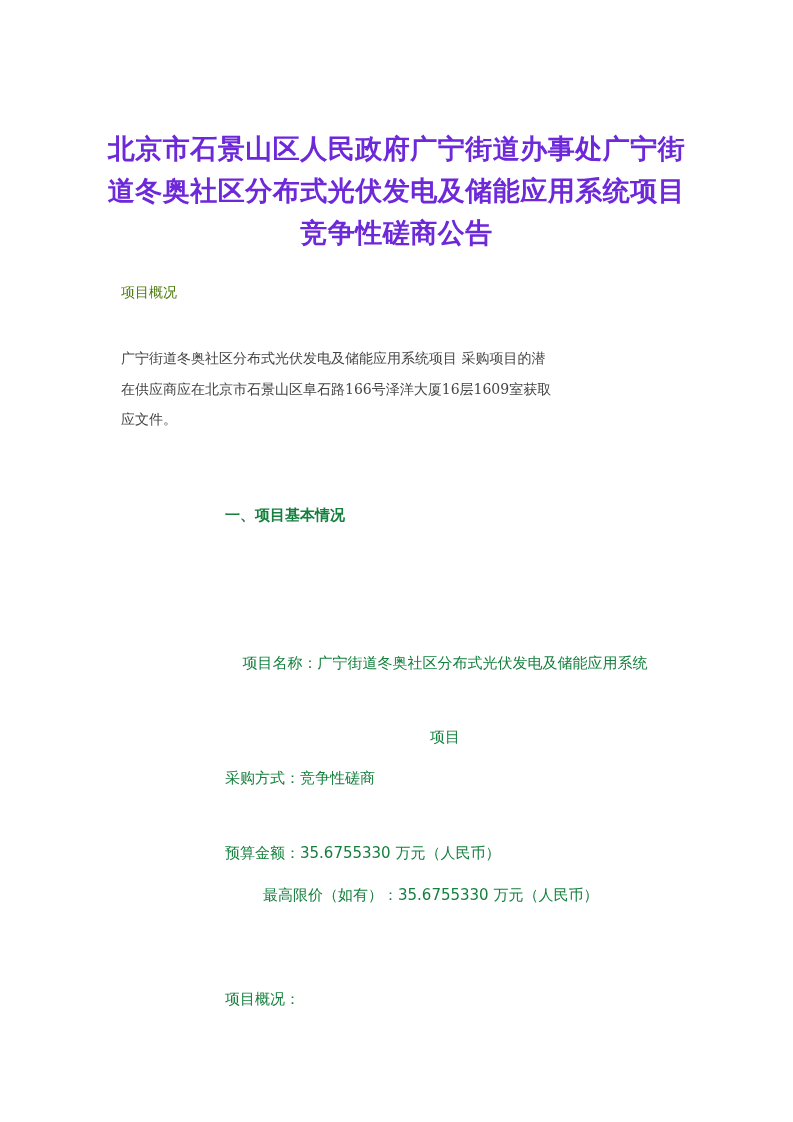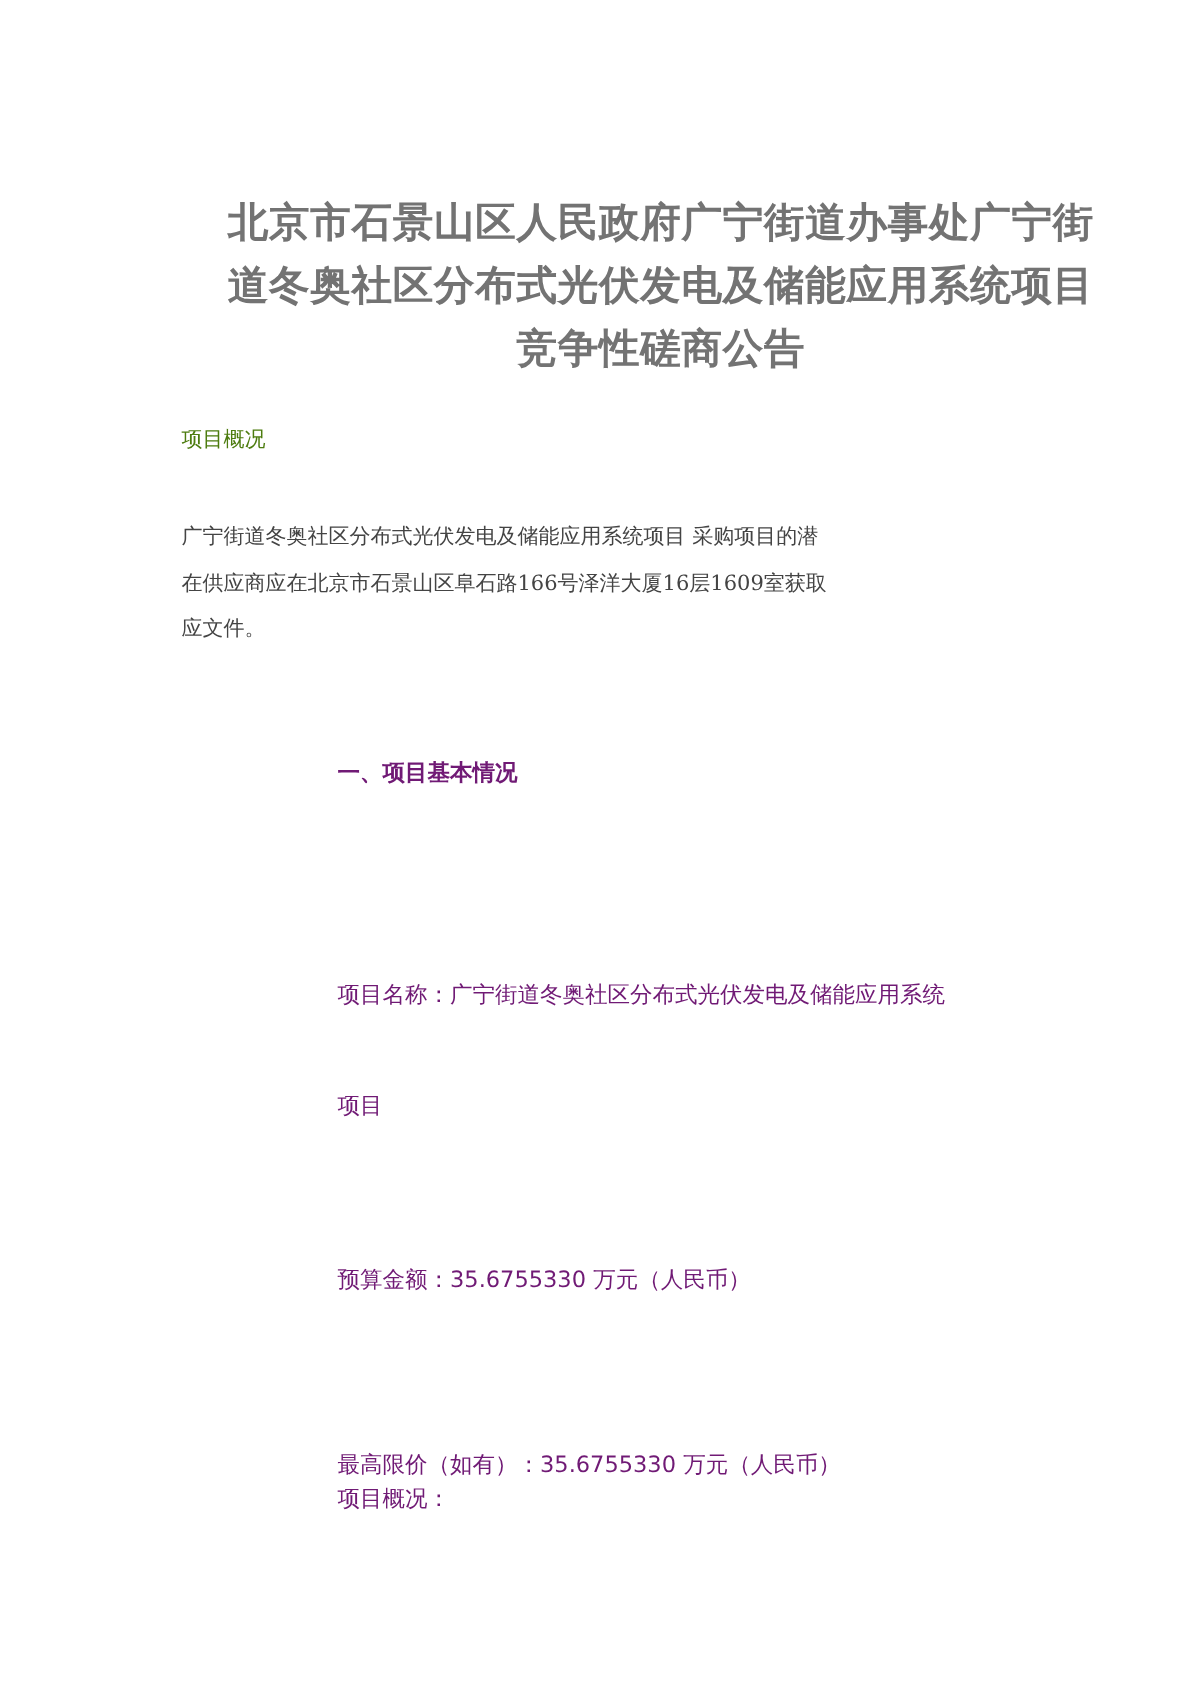--- a/index.html
+++ b/index.html
@@ -2,46 +2,45 @@
 <html><head>
 <meta charset="utf-8">
 <style>
   html, body { margin: 0; padding: 0; background: #ffffff; }
   body { width: 793px; height: 1122px; position: relative; overflow: hidden; color: #333333; }
   .page { position: absolute; left: 0; top: 0; width: 793px; height: 1122px; }
   .title {
     position: absolute; left: 100px; top: 128px; width: 593px;
     text-align: center;
     font-family: "DejaVu Serif", "Liberation Serif", serif;
-    font-size: 27px; line-height: 42px; color: #737373; font-weight: bold;
+    font-size: 27px; line-height: 42px; color: #6d28d9; font-weight: bold;
     letter-spacing: 0.5px;
-    margin-left: 44px;
   }
   .overview-label {
     position: absolute; left: 121px; top: 284px;
     font-family: Liberation Serif, serif;
     font-size: 14px; color: #4d7c0f;
   }
   .intro {
     position: absolute; left: 121px; top: 343px; width: 500px;
     font-family: "DejaVu Serif", "Liberation Serif", serif;
     font-size: 14px; line-height: 30.6px; color: #444;
   }
   .section {
     position: absolute; left: 225px;
     font-family: "DejaVu Sans", "Liberation Sans", sans-serif;
-    font-size: 15px; color: #701a75;
+    font-size: 15px; color: #15803d; text-align: center;
   }
   .heading { top: 506px; font-weight: bold; }
   .field { line-height: 42px; }
   .f1 { top: 568px; }
   .f2 { top: 642px; width: 440px; }
   .f3 { top: 757px; }
   .f4 { top: 832px; }
-  .f5 { top: 955px; }
+  .f5 { top: 874px; margin-left: 38px; }
   .f6 { top: 978px; }
 </style>
 </head>
 <body>
 
 <div class="page">
   <div class="title">
     <div>北京市石景山区人民政府广宁街道办事处广宁街</div>
     <div>道冬奥社区分布式光伏发电及储能应用系统项目</div>
     <div>竞争性磋商公告</div>
@@ -53,16 +52,17 @@
     <div>广宁街道冬奥社区分布式光伏发电及储能应用系统项目 采购项目的潜</div>
     <div>在供应商应在北京市石景山区阜石路166号泽洋大厦16层1609室获取</div>
     <div>应文件。</div>
   </div>
 
   <div class="section heading">一、项目基本情况</div>
   <div class="section field f2">
     <div style="white-space:nowrap">项目名称：广宁街道冬奥社区分布式光伏发电及储能应用系统</div>
     <div style="margin-top:32px">项目</div>
   </div>
+  <div class="section field f3">采购方式：竞争性磋商</div>
   <div class="section field f4">预算金额：35.6755330 万元（人民币）</div>
   <div class="section field f5">最高限价（如有）：35.6755330 万元（人民币）</div>
   <div class="section field f6">项目概况：</div>
 </div>
 
 </body></html>

